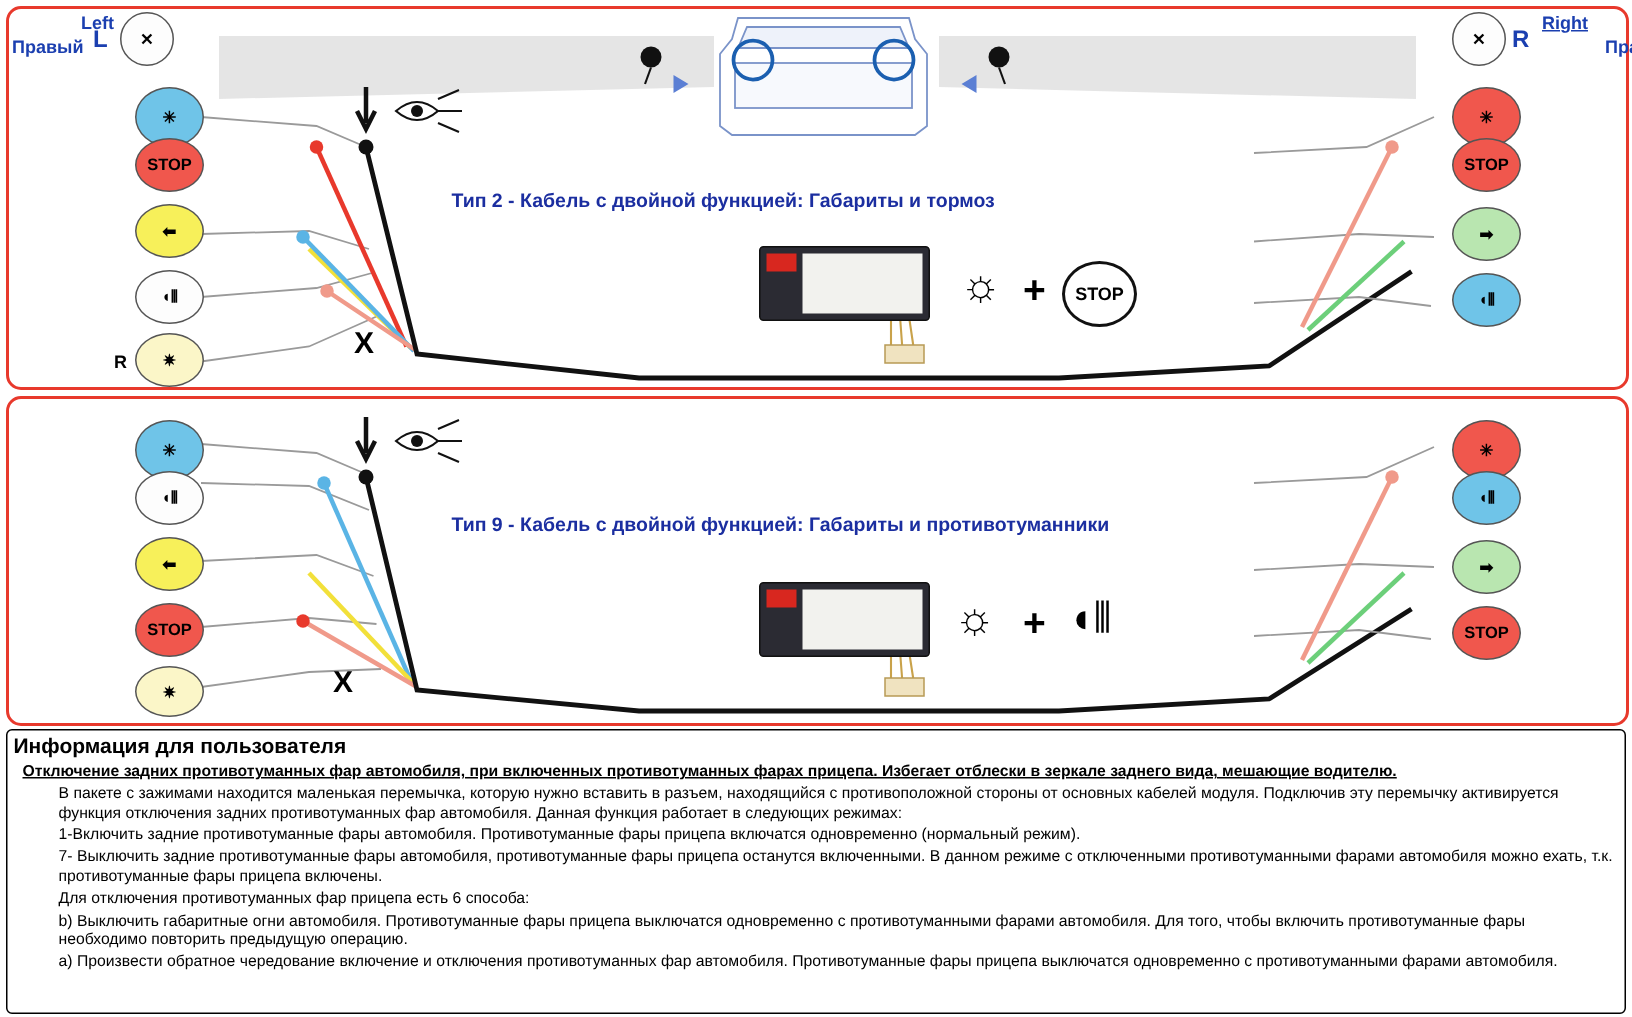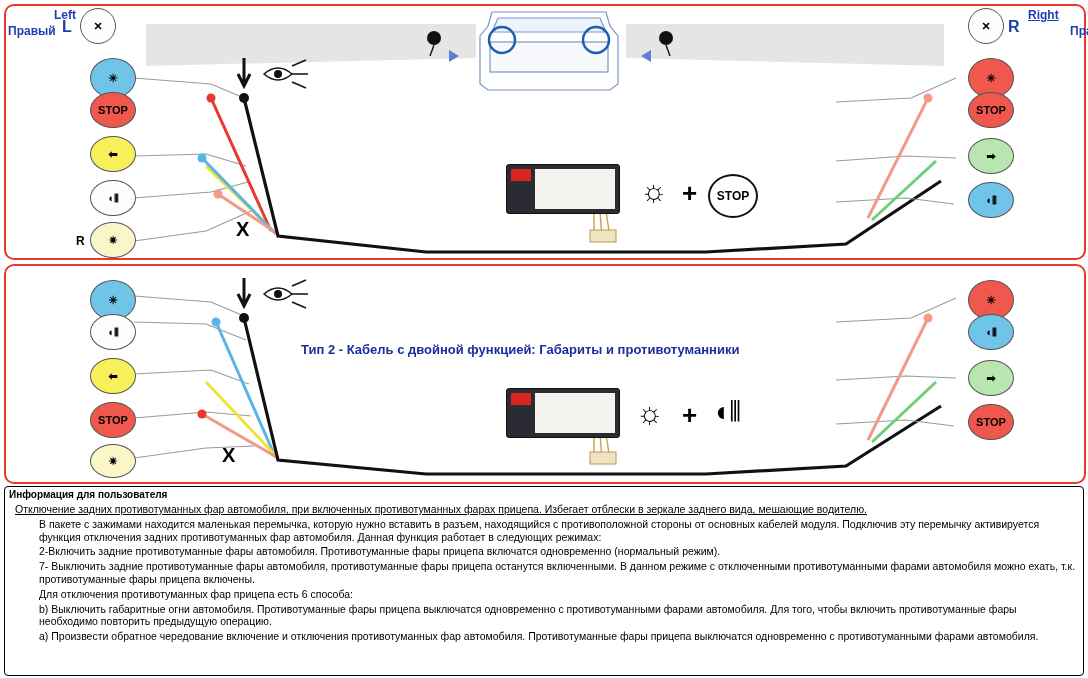--- a/index.html
+++ b/index.html
@@ -19,29 +19,30 @@
   .lamp-white{background:#fdfdfd;}
   .lamp-green{background:#b9e6b0;}
   .lamp-pale{background:#fbf6c8;}
   .box{position:absolute;background:#2b2b33;border:1px solid #111;border-radius:3px;}
   .box .red{position:absolute;left:4px;top:4px;width:20px;height:12px;background:#d8271f;}
   .box .sticker{position:absolute;left:28px;top:4px;right:4px;bottom:4px;background:#f2f2ee;}
   .stop-circ{position:absolute;border:2px solid #111;border-radius:50%;background:#fff;display:flex;align-items:center;justify-content:center;font-weight:bold;font-size:12px;}
   .plus{position:absolute;font-size:26px;font-weight:bold;}
   .xmark{position:absolute;font-size:20px;font-weight:bold;}
   #info{border:1px solid #000;background:#fff;}
-  #info .ihead{font-size:10px;font-weight:bold;padding:2px 4px;}
+  #info .ihead{font-size:14px;font-weight:bold;padding:2px 4px;}
   #info .iline{font-size:10.5px;padding:1px 6px 1px 10px;line-height:1.22;}
-  #info .ul{text-decoration:underline;font-weight:normal;margin-top:34px;}
+  #info .ul{text-decoration:underline;font-weight:bold;margin-top:34px;}
   #info .ind{padding-left:34px;}
 </style>
 </head>
 <body>
 
 <div class="panel" id="panel2">
+  <div class="ttl" style="left:295px;top:120px;">Тип 2  - Кабель с двойной функцией: Габариты и тормоз</div>
 
   <svg width="1078" height="252">
     <polygon points="140,18 470,18 470,52 140,60" fill="#dcdcdc" opacity="0.75"></polygon>
     <polygon points="938,18 620,18 620,52 938,60" fill="#dcdcdc" opacity="0.75"></polygon>
 
     <g stroke="#7a93c9" fill="#ffffff" stroke-width="1.2">
       <path d="M482,20 L486,6 L600,6 L604,20 L612,30 L612,78 L604,84 L482,84 L474,78 L474,30 Z"></path>
       <path d="M492,12 L594,12 L600,26 L486,26 Z" fill="#eef2fa"></path>
       <rect x="484" y="36" width="118" height="30" fill="#f7f9fd"></rect>
     </g>
@@ -121,21 +122,21 @@
 <div class="lbl bluebold" style="left:8px;top:24px;">Правый</div>
 <div class="lbl bluebold" style="left:62px;top:18px;font-size:16px;">L</div>
 <div class="lamp lamp-white" style="left:80px;top:8px;width:36px;height:36px;">✕</div>
 
 <div class="lamp lamp-white" style="left:968px;top:8px;width:36px;height:36px;">✕</div>
 <div class="lbl bluebold" style="left:1008px;top:18px;font-size:16px;">R</div>
 <div class="lbl bluebold" style="left:1028px;top:8px;text-decoration:underline;">Right</div>
 <div class="lbl bluebold" style="left:1070px;top:24px;">Правый</div>
 
 <div class="panel" id="panel3">
-  <div class="ttl" style="left:295px;top:76px;">Тип 2  - Кабель с двойной функцией: Габариты и противотуманники</div>
+  <div class="ttl" style="left:295px;top:76px;">Тип 9  - Кабель с двойной функцией: Габариты и противотуманники</div>
 
   <svg width="1078" height="216">
 
     <path d="M128,30 L205,36 L238,50" stroke="#9a9a9a" fill="none" stroke-width="1.2"></path>
     <path d="M128,56 L200,58 L240,74" stroke="#9a9a9a" fill="none" stroke-width="1.2"></path>
     <path d="M128,108 L205,104 L243,118" stroke="#9a9a9a" fill="none" stroke-width="1.2"></path>
     <path d="M128,152 L200,146 L245,150" stroke="#9a9a9a" fill="none" stroke-width="1.2"></path>
     <path d="M128,192 L200,182 L248,180" stroke="#9a9a9a" fill="none" stroke-width="1.2"></path>
     <path d="M210,56 L268,188" stroke="#5ab4e5" fill="none" stroke-width="3"></path>
     <path d="M200,116 L270,190" stroke="#f2e03a" fill="none" stroke-width="3"></path>
@@ -189,18 +190,18 @@
   <div class="plus" style="left:676px;top:134px;">+</div>
   <div class="lbl" style="left:706px;top:130px;font-size:28px;">◖⦀</div>
 
   <div class="xmark" style="left:216px;top:178px;">X</div>
 </div>
 
 <div class="panel" id="info">
   <div class="ihead">Информация для пользователя</div>
   <div class="iline"><span class="ul">Отключение задних противотуманных фар автомобиля, при включенных противотуманных фарах прицепа. Избегает отблески в зеркале заднего  вида, мешающие водителю.</span></div>
   <div class="iline ind">В пакете с зажимами находится маленькая перемычка, которую нужно вставить в разъем, находящийся с противоположной стороны от основных кабелей модуля. Подключив эту перемычку активируется функция отключения  задних противотуманных фар  автомобиля. Данная функция работает в следующих режимах:</div>
-  <div class="iline ind">2-Включить  задние противотуманные фары автомобиля. Противотуманные фары прицепа включатся одновременно (нормальный режим).</div>
+  <div class="iline ind">1-Включить  задние противотуманные фары автомобиля. Противотуманные фары прицепа включатся одновременно (нормальный режим).</div>
   <div class="iline ind">7- Выключить задние противотуманные фары автомобиля, противотуманные фары прицепа останутся включенными. В данном режиме с отключенными противотуманными фарами автомобиля можно ехать, т.к. противотуманные фары прицепа включены.</div>
   <div class="iline ind">Для отключения противотуманных фар прицепа есть 6 способа:</div>
   <div class="iline ind">b) Выключить габаритные огни автомобиля. Противотуманные фары прицепа выключатся одновременно с противотуманными фарами автомобиля.  Для того, чтобы включить противотуманные фары необходимо повторить предыдущую операцию.</div>
   <div class="iline ind">a) Произвести обратное чередование включение и отключения противотуманных фар автомобиля.  Противотуманные фары прицепа выключатся одновременно с противотуманными фарами автомобиля.</div>
 </div>
 
 </body></html>

